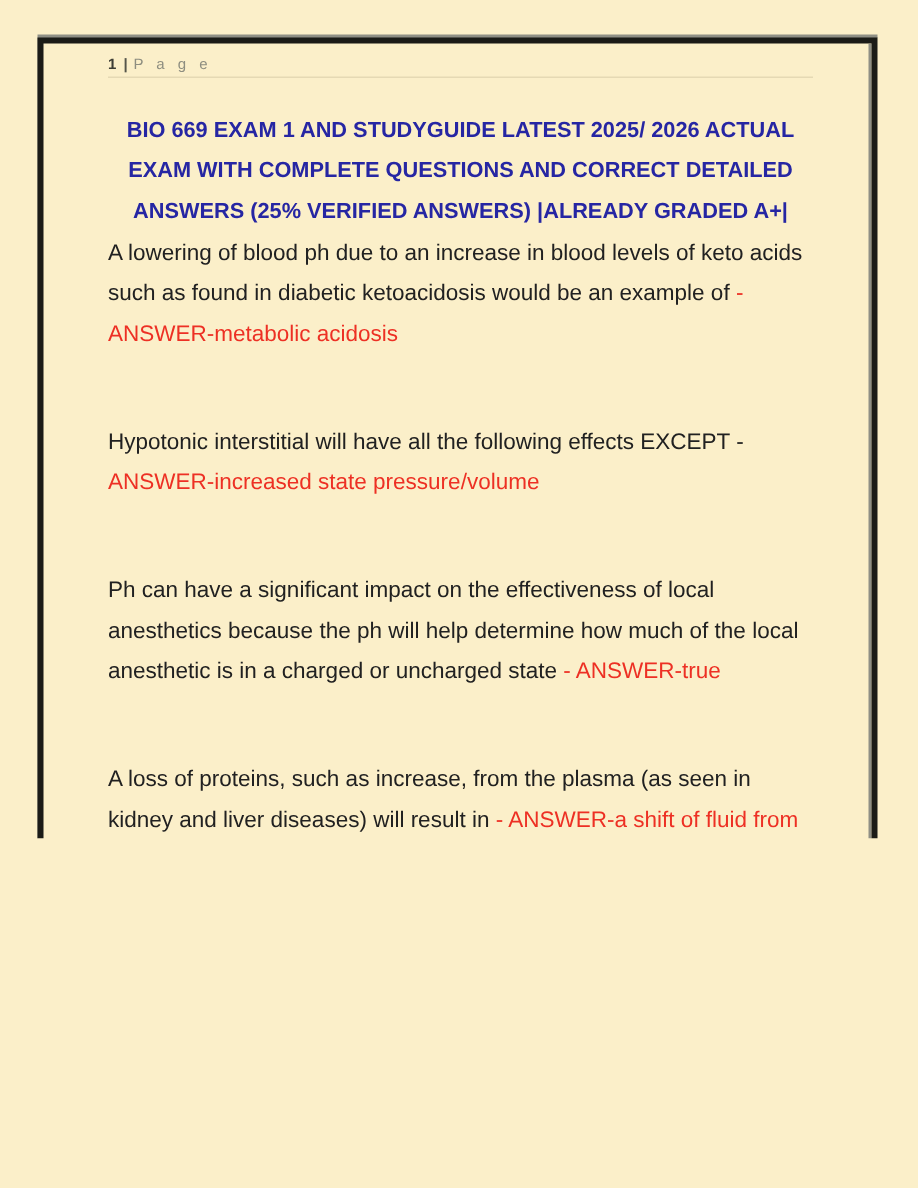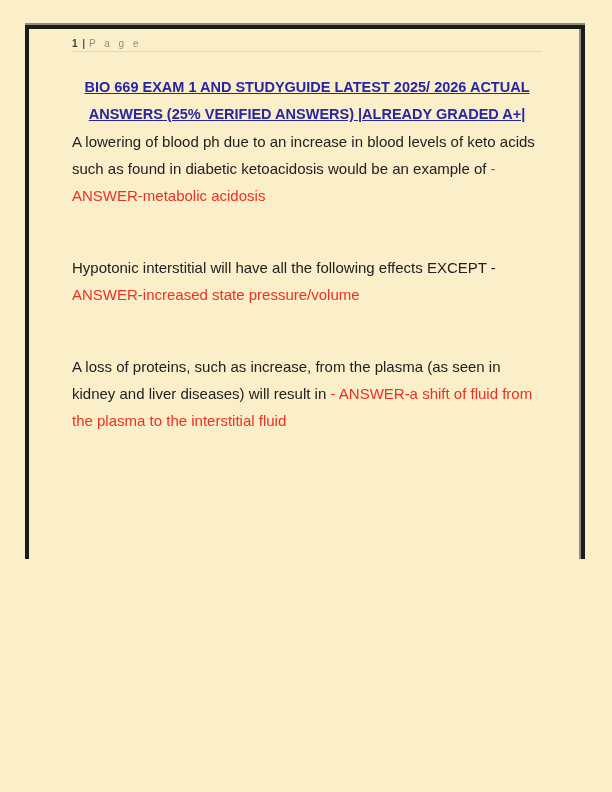--- a/index.html
+++ b/index.html
@@ -59,21 +59,20 @@
     width: 470px;
   }
   .doc-title {
     margin-top: 22px;
     width: 470px;
     text-align: center;
     font-weight: bold;
     font-size: 14.5px;
     line-height: 27px;
     color: #2626A3;
-    text-decoration: underline;
   }
   .doc-title .t-line {
     white-space: nowrap;
   }
   .qa-list {
     width: 470px;
   }
   .qa-item {
     margin: 0 0 45px 0;
     font-size: 15px;
@@ -94,26 +93,28 @@
 
     <div class="page-header">
       <span class="num">1</span>
       <span class="sep">|</span>
       <span class="lbl">P a g e</span>
     </div>
     <div class="header-rule"></div>
 
     <div class="doc-title">
       <div class="t-line">BIO 669 EXAM 1 AND STUDYGUIDE LATEST 2025/ 2026 ACTUAL</div>
+      <div class="t-line">EXAM WITH COMPLETE QUESTIONS AND CORRECT DETAILED</div>
       <div class="t-line">ANSWERS (25% VERIFIED ANSWERS) |ALREADY GRADED A+|</div>
     </div>
 
     <div class="qa-list">
       <p class="qa-item"><span class="question">A lowering of blood ph due to an increase in blood levels of keto acids such as found in diabetic ketoacidosis would be an example of </span><span class="answer">- ANSWER-metabolic acidosis</span></p>
 
       <p class="qa-item"><span class="question">Hypotonic interstitial will have all the following effects EXCEPT - </span><span class="answer">ANSWER-increased state pressure/volume</span></p>
 
+      <p class="qa-item"><span class="question">Ph can have a significant impact on the effectiveness of local anesthetics because the ph will help determine how much of the local anesthetic is in a charged or uncharged state </span><span class="answer">- ANSWER-true</span></p>
 
       <p class="qa-item"><span class="question">A loss of proteins, such as increase, from the plasma (as seen in kidney and liver diseases) will result in </span><span class="answer">- ANSWER-a shift of fluid from the plasma to the interstitial fluid</span></p>
     </div>
 
   </div>
 </div>
 
 </body></html>

